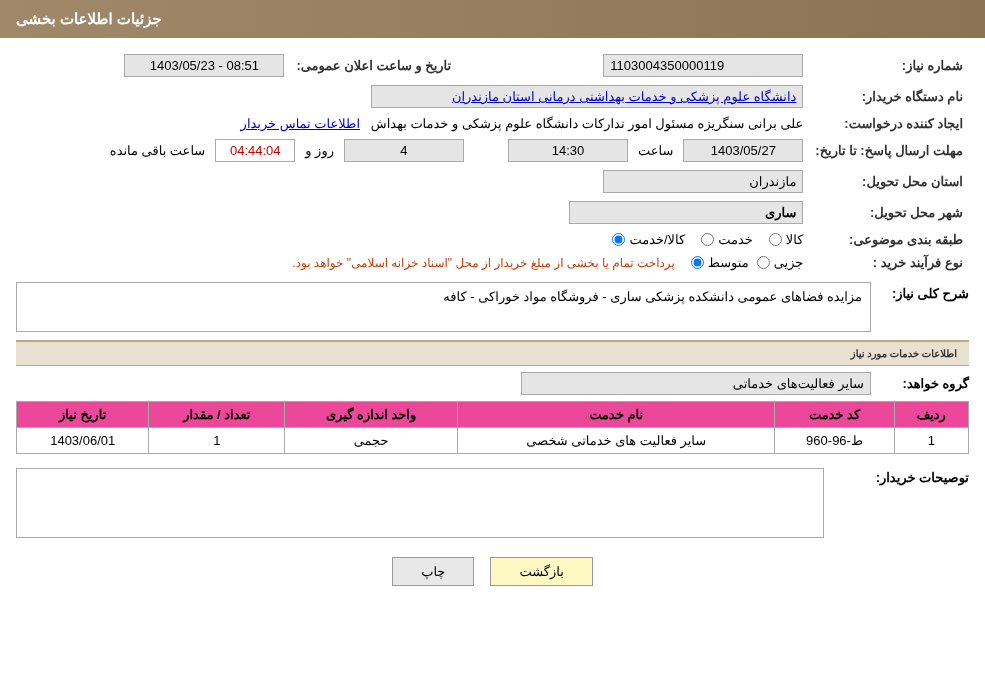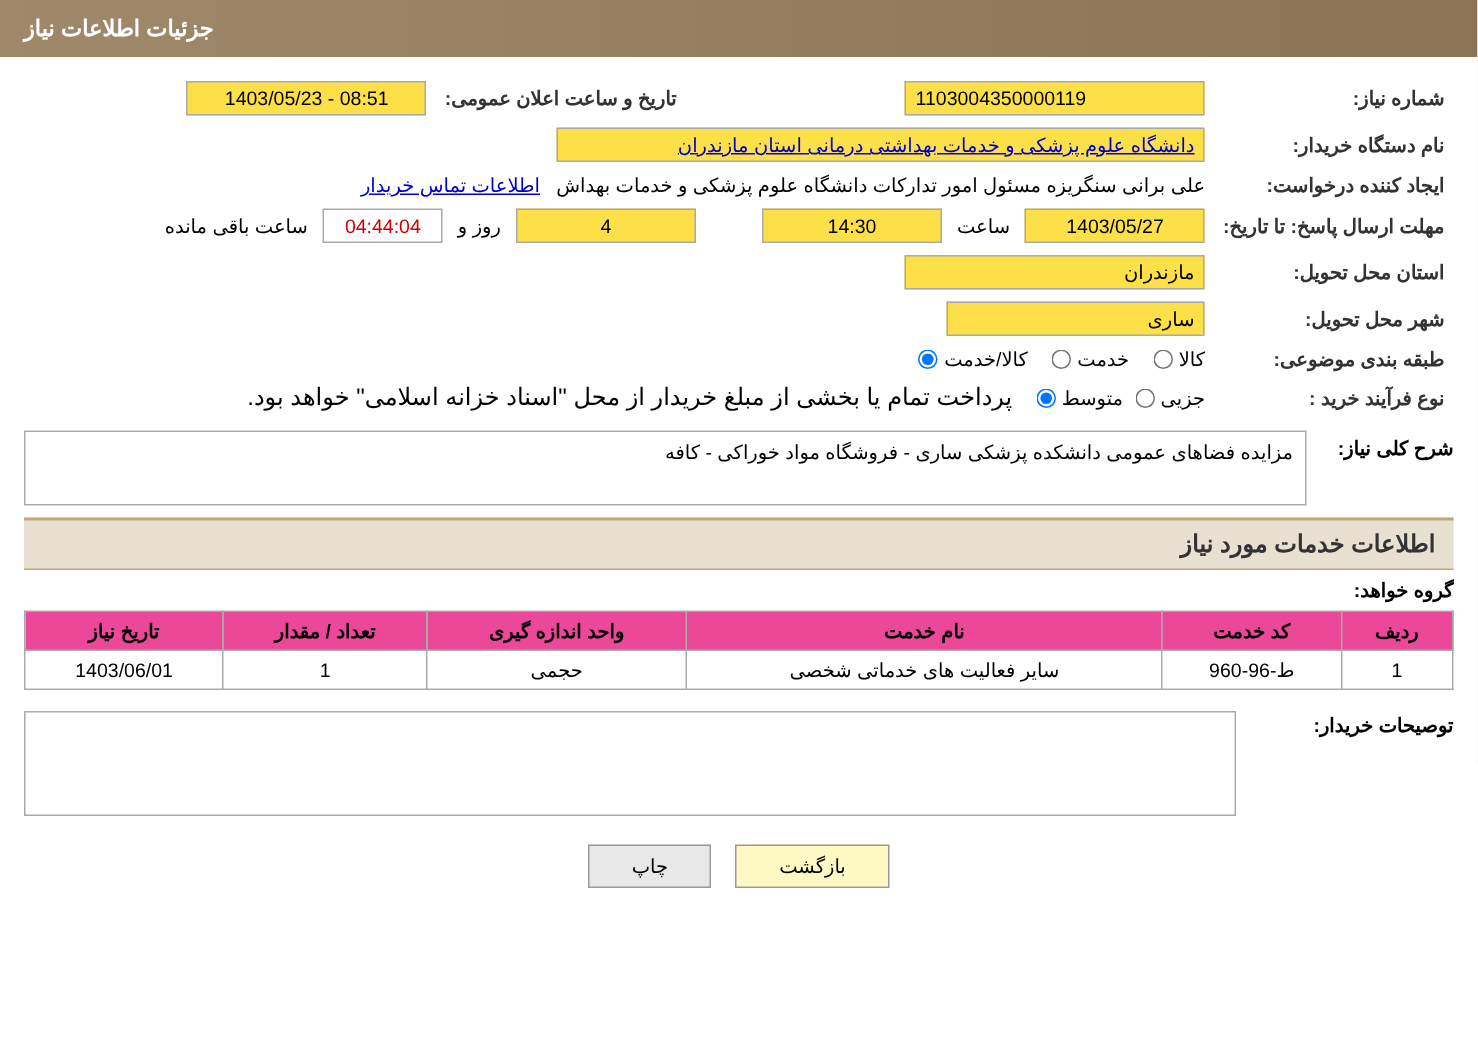--- a/index.html
+++ b/index.html
@@ -41,21 +41,21 @@
       font-weight: bold;
       white-space: nowrap;
       width: 150px;
     }
     .value-cell {
       text-align: right;
     }
     .input-box {
       border: 1px solid #aaa;
       padding: 3px 6px;
-      background: #fde047;
+      background: #e5e5e5;
       min-width: 120px;
       display: inline-block;
       text-align: right;
     }
     .input-number {
       width: 200px;
     }
     .link-blue {
       color: #0000cc;
       text-decoration: underline;
@@ -70,21 +70,21 @@
       display: flex;
       align-items: center;
       gap: 4px;
     }
     .section-header {
       background: #e8e0d0;
       border-top: 2px solid #c0a87a;
       border-bottom: 1px solid #c0a87a;
       padding: 6px 12px;
       font-weight: bold;
-      font-size: 16px;
+      font-size: 10px;
       color: #333;
       margin: 8px 0 6px 0;
       text-align: right;
     }
     .services-table {
       width: 100%;
       border-collapse: collapse;
       margin-top: 6px;
     }
     .services-table th {
@@ -192,21 +192,21 @@
       min-width: 90px;
       text-align: right;
     }
   </style>
 </head>
 <body>
 
 <div class="page-container">
 
   <div class="header-bar">
-    <span>جزئیات اطلاعات نیاز</span>
+    <span>جزئیات اطلاعات بخشی</span>
   </div>
 
   <div class="content-area">
 
     <table class="info-table">
 
       <tbody>
           <tr>
         <td class="label-cell">شماره نیاز:</td>
         <td class="value-cell">
@@ -253,21 +253,21 @@
       <tr>
         <td class="label-cell">استان محل تحویل:</td>
         <td class="value-cell" colspan="3">
           <span class="input-box" style="width:200px;">مازندران</span>
         </td>
       </tr>
 
       <tr>
         <td class="label-cell">شهر محل تحویل:</td>
         <td class="value-cell" colspan="3">
-          <span class="input-box" style="width:172px;">ساری</span>
+          <span class="input-box" style="width:234px;font-weight:bold;">ساری</span>
         </td>
       </tr>
 
       <tr>
         <td class="label-cell">طبقه بندی موضوعی:</td>
         <td class="value-cell" colspan="3">
           <div class="radio-group">
             <div class="radio-item">
               <span>کالا</span>
               <input type="radio" name="tabaqe" style="">
@@ -289,38 +289,41 @@
         <td class="value-cell" colspan="3">
           <div class="radio-group" style="align-items:center;flex-wrap:wrap;gap:8px;">
             <div class="radio-item">
               <span>جزیی</span>
               <input type="radio" name="noeFarayand" style="">
             </div>
             <div class="radio-item">
               <span>متوسط</span>
               <input type="radio" name="noeFarayand" checked="" style="">
             </div>
-            <span style="font-size:16px;color:#000000;margin-right:8px;">پرداخت تمام یا بخشی از مبلغ خریدار از محل "اسناد خزانه اسلامی" خواهد بود.</span>
+            <span style="font-size:12px;color:#c2410c;margin-right:8px;">پرداخت تمام یا بخشی از مبلغ خریدار از محل "اسناد خزانه اسلامی" خواهد بود.</span>
           </div>
         </td>
       </tr>
     </tbody>
       </table>
 
     <div class="shrh-row" style="margin-bottom:8px;">
       <div class="shrh-label">شرح کلی نیاز:</div>
       <div style="flex:1;">
         <div class="summary-box">مزایده فضاهای عمومی دانشکده پزشکی ساری - فروشگاه مواد خوراکی - کافه</div>
       </div>
     </div>
 
     <div class="section-header">اطلاعات خدمات مورد نیاز</div>
 
     <div class="group-row">
       <div class="group-label">گروه خواهد:</div>
+      <div>
+        <span class="input-box" style="width:350px;">سایر فعالیت‌های خدماتی</span>
+      </div>
     </div>
 
     <table class="services-table">
       <thead>
         <tr>
           <th>ردیف</th>
           <th>کد خدمت</th>
           <th>نام خدمت</th>
           <th>واحد اندازه گیری</th>
           <th>تعداد / مقدار</th>

